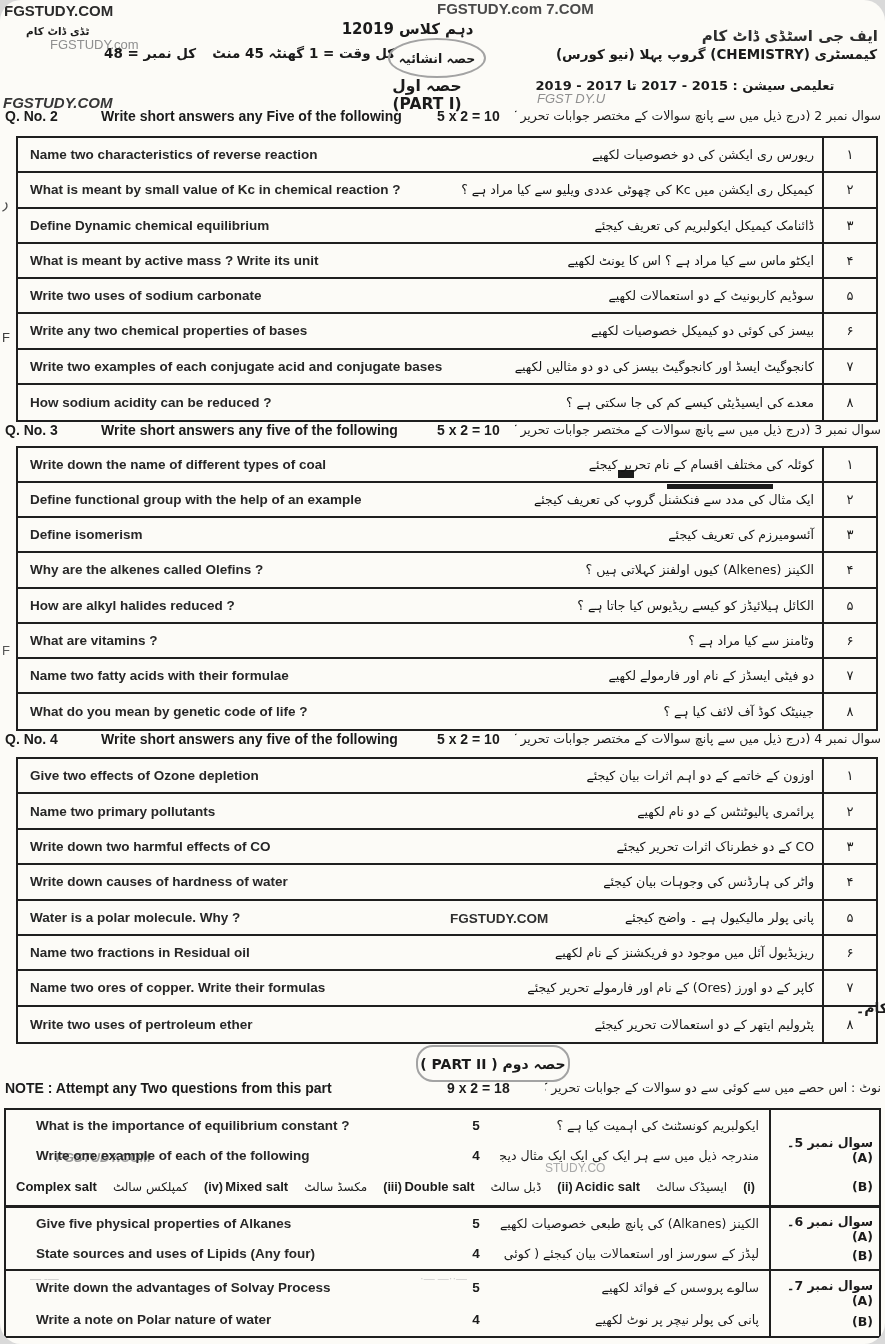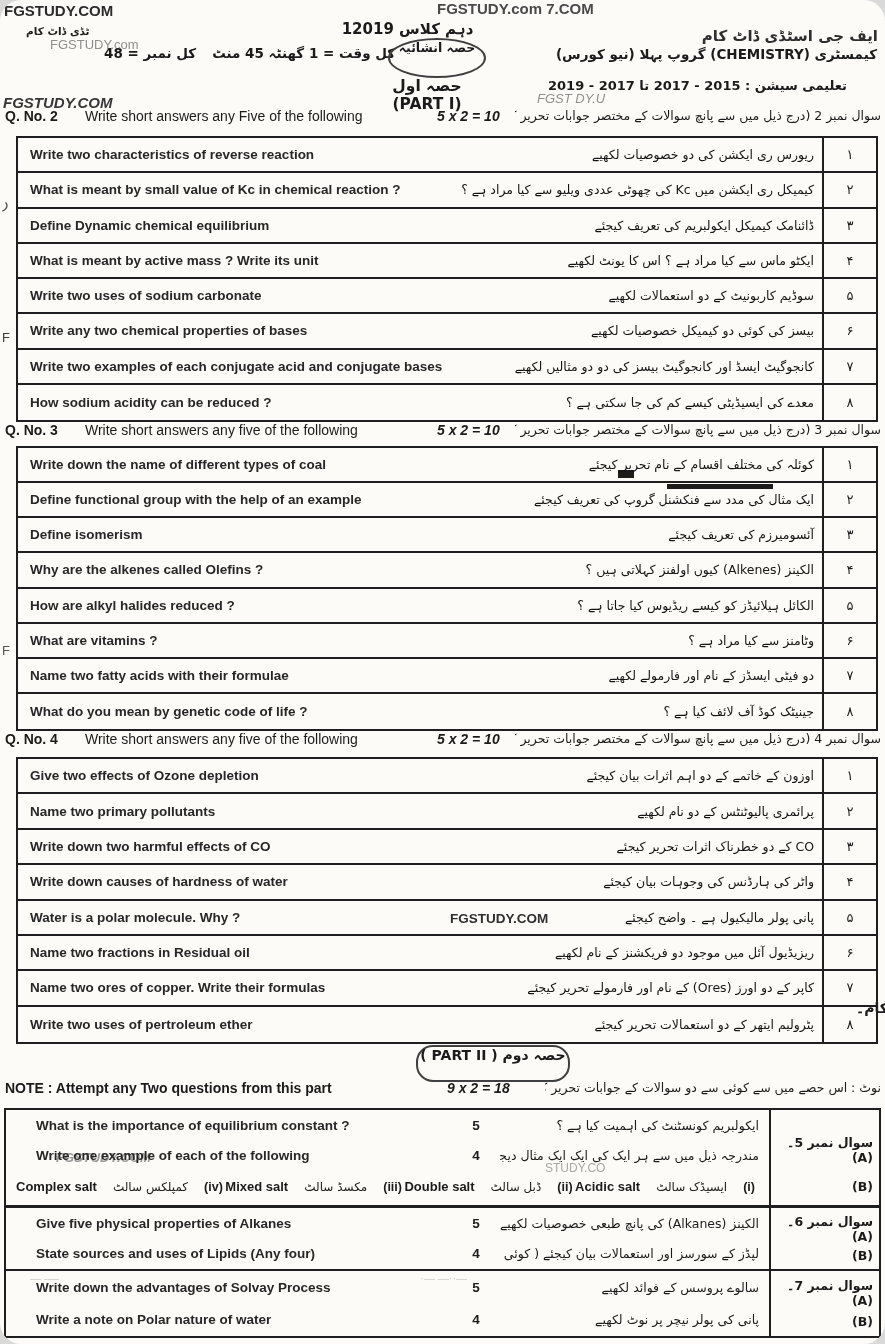--- a/index.html
+++ b/index.html
@@ -15,40 +15,40 @@
   .trow{display:flex;align-items:center;border-bottom:2px solid #1f1f1f;overflow:hidden;position:relative;}
   .trow:last-child{border-bottom:none;}
   .trow .en{padding-left:12px;font-weight:bold;font-size:13.5px;white-space:nowrap;color:#272727;}
   .trow .uq{flex:1;direction:rtl;font-family:"DejaVu Sans",sans-serif;font-size:12.5px;
             padding:0 8px 0 6px;white-space:nowrap;overflow:hidden;color:#151515;}
   .trow .num{flex:0 0 52px;align-self:stretch;border-left:2px solid #1f1f1f;display:flex;
              align-items:center;justify-content:center;font-size:13px;font-family:"DejaVu Sans",sans-serif;}
   
   .qhead{position:absolute;left:0;width:885px;height:24px;}
   .qhead .qno{position:absolute;left:5px;font-weight:bold;font-size:14px;}
-  .qhead .qi{position:absolute;left:85px;font-weight:normal;font-size:14px;}
-  .qhead .qm{position:absolute;left:437px;font-weight:bold;font-size:14px;font-style:italic;}
+  .qhead .qi{position:absolute;left:101px;font-weight:bold;font-size:14px;}
+  .qhead .qm{position:absolute;left:437px;font-weight:bold;font-size:14px;}
   .qhead .qu{position:absolute;left:515px;right:4px;direction:rtl;text-align:right;
              font-family:"DejaVu Sans",sans-serif;font-size:12.5px;white-space:nowrap;overflow:hidden;}
   
   .ptable{position:absolute;left:4px;width:873px;border:2px solid #1f1f1f;display:flex;}
   .pcontent{flex:1;display:flex;flex-direction:column;justify-content:space-around;min-width:0;}
   .plabel{flex:0 0 96px;border-left:2px solid #1f1f1f;direction:rtl;display:flex;flex-direction:column;
           justify-content:space-around;padding:4px 6px;font-size:12.5px;font-family:"DejaVu Sans",sans-serif;font-weight:bold;}
   .prow{display:flex;align-items:center;min-width:0;margin-left:16px;}
   .prow .en{padding-left:14px;font-weight:bold;font-size:13.5px;flex:0 0 416px;white-space:nowrap;color:#272727;}
   .prow .mk{flex:0 0 48px;text-align:center;font-weight:bold;font-size:13.5px;}
   .prow .uq{flex:1;direction:rtl;font-family:"DejaVu Sans",sans-serif;font-size:12.5px;
             padding-right:10px;white-space:nowrap;overflow:hidden;}
   .salts{display:flex;align-items:center;justify-content:space-between;padding:0 14px 3px 10px;font-size:13px;}
   .salt{display:flex;align-items:flex-end;gap:16px;}
   .salt .se{font-weight:bold;font-size:13px;}
   .salt .su{direction:rtl;font-family:"DejaVu Sans",sans-serif;font-size:12px;}
   .salt .sn{font-weight:bold;font-size:12.5px;}
-  .oval{border:2px solid #404040;display:flex;justify-content:center;}
+  .oval{border:2px solid #a3a3a3;display:flex;align-items:center;justify-content:center;}
   .ink{position:absolute;background:#1c1c1c;}
 </style>
 </head>
 <body>
 
 <div class="page">
 
   <div class="abs b wm" style="left:4px;top:2px;font-size:15px;color:#2b2b2b;">FGSTUDY.COM</div>
   <div class="abs b wm" style="left:437px;top:0px;font-size:15px;color:#4a4a4a;">FGSTUDY.com 7.COM</div>
   <div class="abs ur b" style="left:330px;top:20px;width:155px;text-align:center;font-size:15px;">دہم کلاس 12019</div>
@@ -59,42 +59,42 @@
   <div class="abs" style="left:104px;top:45px;width:250px;display:flex;gap:16px;">
     <span class="ur b wm" style="font-size:13.5px;">کل نمبر = 48</span>
     <span class="ur b wm" style="font-size:13.5px;">کل وقت = 1 گھنٹہ 45 منٹ</span>
   </div>
 
   <div class="abs oval" style="left:388px;top:38px;width:94px;height:36px;border-radius:50%;">
     <span class="ur b" style="font-size:12.5px;">حصہ انشائیہ</span>
   </div>
 
   <div class="abs ur b wm" style="left:545px;top:46px;width:332px;text-align:right;font-size:13.5px;">کیمسٹری (CHEMISTRY) گروپ پہلا (نیو کورس)</div>
-  <div class="abs ur b wm" style="left:548px;top:78px;width:330px;text-align:left;font-size:13px;">تعلیمی سیشن : 2015 - 2017 تا 2017 - 2019</div>
+  <div class="abs ur b wm" style="left:520px;top:78px;width:330px;text-align:center;font-size:13px;">تعلیمی سیشن : 2015 - 2017 تا 2017 - 2019</div>
   <div class="abs ur b" style="left:366px;top:77px;width:122px;text-align:center;font-size:15.5px;">حصہ اول (PART I)</div>
 
   <div class="abs b wm" style="left:3px;top:94px;font-size:15px;font-style:italic;color:#373737;">FGSTUDY.COM</div>
   <div class="abs wm gray" style="left:537px;top:91px;font-size:13px;font-style:italic;">FGST DY.U</div>
 
   <div class="abs" style="left:0px;top:193px;font-size:15px;color:#4c4c4c;transform:rotate(-20deg);font-family:'DejaVu Sans',sans-serif;">ر</div>
   <div class="abs" style="left:2px;top:330px;font-size:13px;color:#3c3c3c;">F</div>
   <div class="abs" style="left:2px;top:643px;font-size:13px;color:#555;">F</div>
   <div class="abs ur b wm" style="left:856px;top:1000px;font-size:14px;">کام۔</div>
   <div class="ink" style="left:618px;top:470px;width:16px;height:8px;"></div>
   <div class="ink" style="left:667px;top:484px;width:106px;height:5px;"></div>
 
   <div class="qhead" style="top:108px;">
     <span class="qno">Q. No. 2</span>
     <span class="qi">Write short answers any Five of the following</span>
     <span class="qm">5 x 2 = 10</span>
     <span class="qu">سوال نمبر 2 (درج ذیل میں سے پانچ سوالات کے مختصر جوابات تحریر کیجئے)</span>
   </div>
   <div class="qtable" style="top:136px;height:282px;grid-template-rows:repeat(8,1fr);">
     <div class="trow">
-        <span class="en">Write two characteristics of reverse reaction</span>
+        <span class="en">Name two characteristics of reverse reaction</span>
         <span class="uq">ریورس ری ایکشن کی دو خصوصیات لکھیے</span>
         <span class="num">۱</span>
       </div>
     <div class="trow">
         <span class="en">What is meant by small value of Kc in chemical reaction ?</span>
         <span class="uq">کیمیکل ری ایکشن میں Kc کی چھوٹی عددی ویلیو سے کیا مراد ہے ؟</span>
         <span class="num">۲</span>
       </div>
     <div class="trow">
         <span class="en">Define Dynamic chemical equilibrium</span>

